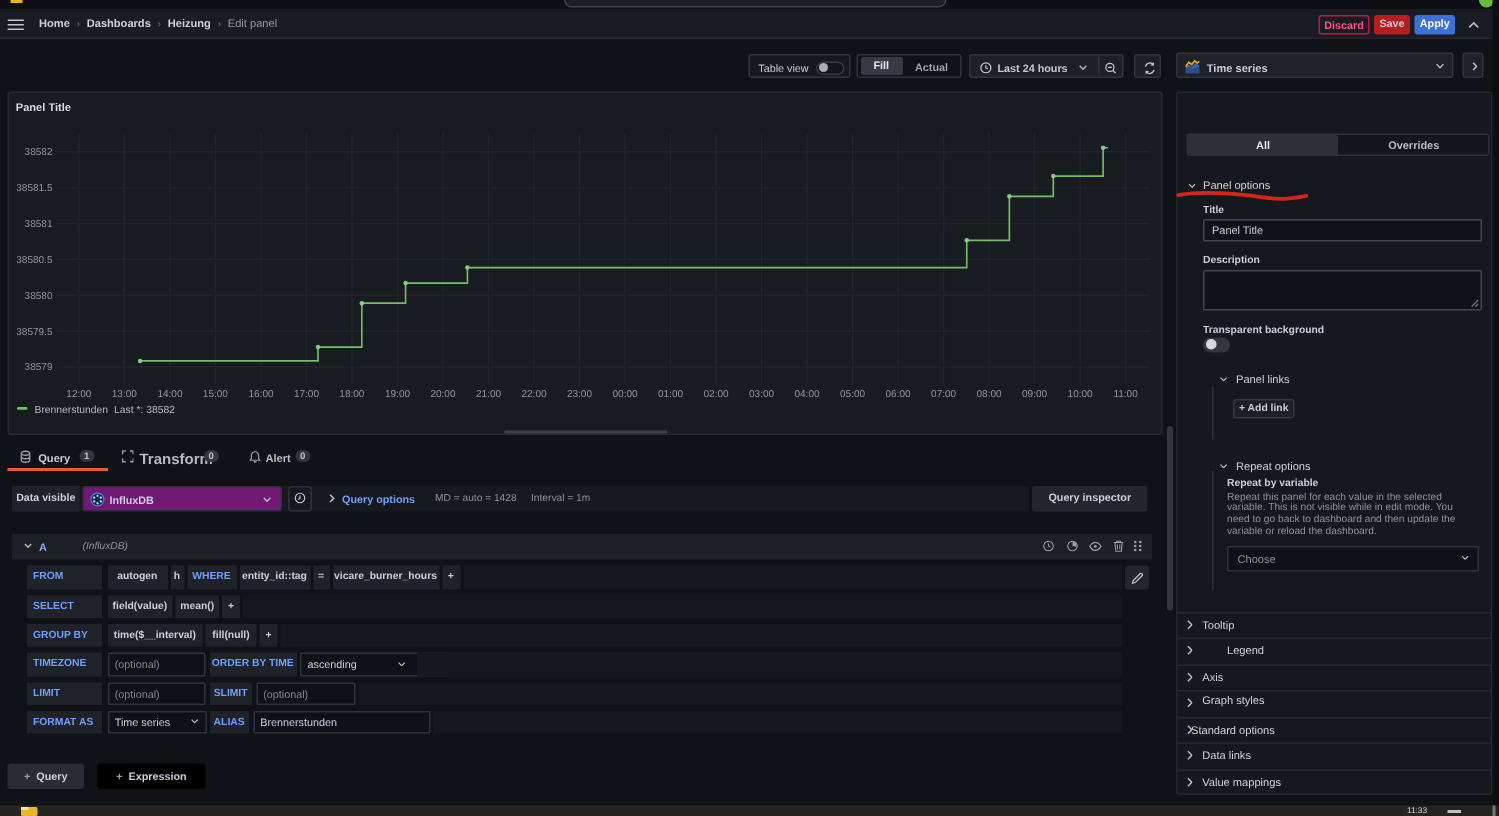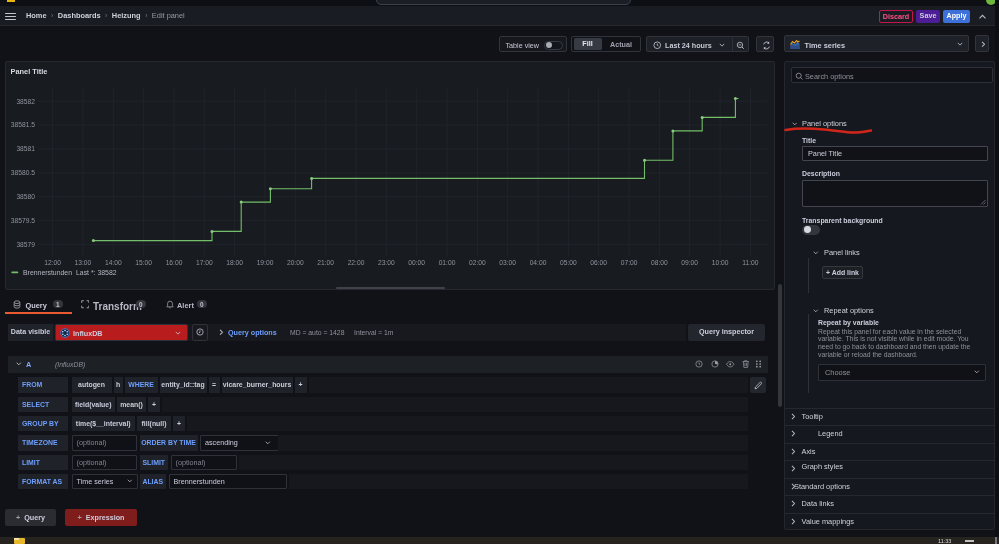--- a/index.html
+++ b/index.html
@@ -47,21 +47,21 @@
     <div id="favicon" class="abs"></div>
     <div id="greendot" class="abs"></div>
   </div>
 
   <div id="nav" class="abs">
     <div class="hbar" style="top:6.8px"></div>
     <div class="hbar" style="top:9.8px"></div>
     <div class="hbar" style="top:12.8px"></div>
     <div class="abs crumb" style="left:26px">Home <span class="crumbsep">›</span> Dashboards <span class="crumbsep">›</span> Heizung <span class="crumbsep">›</span> <span class="crumblast">Edit panel</span></div>
     <div class="navbtn" style="left:879px; width:34px; border:1px solid #c4164c; color:#ff5286; line-height:11px;">Discard</div>
-    <div class="navbtn" style="left:916px; width:24px; background:#4c1d95; color:#ccccdc; line-height:12.5px;">Save</div>
+    <div class="navbtn" style="left:916px; width:24px; background:#b91c1c; color:#ccccdc; line-height:12.5px;">Save</div>
     <div class="navbtn" style="left:943px; width:27px; background:#3d71d9; color:#ffffff; line-height:12.5px;">Apply</div>
     <svg class="abs" style="left:978px; top:8px" width="9" height="6" viewBox="0 0 10 7">
         <path d="M1.5 5 L5 1.5 L8.5 5" stroke="#b9b9c5" stroke-width="1.3" fill="none"></path>
       </svg>
   </div>
 
   <div class="tbtn" style="left:498.5px; top:36px; width:68.5px; height:16px; background:#16181d;">
     <span class="abs" style="left:6px; top:4px; font-weight:400; color:#c9c9d6;">Table view</span>
     <span class="abs" style="left:44.5px; top:3.8px; width:19px; height:8.8px; background:#13151c; border:1px solid #363a42; border-radius:5px;"></span>
     <span class="abs" style="left:46.3px; top:4.9px; width:6.6px; height:6.6px; background:#a9acb5; border-radius:50%;"></span>
@@ -205,21 +205,21 @@
   <div class="abs badge" style="left:135.5px; top:300px;">0</div>
   <svg class="abs" style="left:165.5px; top:299.5px" width="8" height="9" viewBox="0 0 12 13">
       <path d="M6 1.5 A3.6 3.6 0 0 0 2.4 5.1 V8.2 L1.2 10 H10.8 L9.6 8.2 V5.1 A3.6 3.6 0 0 0 6 1.5 Z M4.8 11 A1.3 1.3 0 0 0 7.2 11" stroke="#9d9ea9" stroke-width="1.2" fill="none"></path>
     </svg>
   <div class="abs txt" style="left:177px; top:300.5px; font-size:7.4px; font-weight:600; color:#b9b9c5;">Alert</div>
   <div class="abs badge" style="left:196.5px; top:300px;">0</div>
   <div class="abs" style="left:4.5px; top:311.5px; width:67px; height:2.5px; background:#eb5b33;"></div>
 
   <div class="abs" style="left:8px; top:323.5px; width:678px; height:17px; background:#17191f;"></div>
   <div class="abs txt" style="left:8px; top:323.5px; width:45px; height:17px; background:#1f2228; font-size:7.1px; font-weight:700; line-height:17px; text-align:center;">Data visible</div>
-  <div class="abs" style="left:55px; top:323.5px; width:133px; height:17px; background:#b91c1c; border:1px solid #2f323a; border-radius:2px;">
+  <div class="abs" style="left:55px; top:323.5px; width:133px; height:17px; background:#701a75; border:1px solid #2f323a; border-radius:2px;">
     <svg class="abs" style="left:4px; top:3.5px" width="10" height="10" viewBox="0 0 20 20">
         <circle cx="10" cy="10" r="8.6" fill="#10294d" stroke="#3f8ae8" stroke-width="1.6"></circle>
         <g fill="#cfe6ff">
           <circle cx="10" cy="5" r="1.5"></circle>
           <circle cx="14.4" cy="7.5" r="1.5"></circle>
           <circle cx="14.4" cy="12.5" r="1.5"></circle>
           <circle cx="10" cy="15" r="1.5"></circle>
           <circle cx="5.6" cy="12.5" r="1.5"></circle>
           <circle cx="5.6" cy="7.5" r="1.5"></circle>
         </g>
@@ -318,46 +318,43 @@
   <div class="abs txt" style="left:168.5px; top:473.8px; width:118.5px; height:15.5px; background:#0f1117; border:1px solid #2f323a; border-radius:1px; font-size:7.2px; color:#ccccdc; line-height:13.5px; padding:0 4px;">Brennerstunden</div>
   <div class="abs" style="left:289px; top:473.8px; width:459px; height:15.5px; background:#16181d;"></div>
   </div>
   <div class="abs" style="left:750px; top:377.3px; width:16px; height:16px; background:#24262e; border-radius:2px;">
     <svg class="abs" style="left:4px; top:3.5px" width="8" height="9" viewBox="0 0 12 13">
         <path d="M1.5 11.5 L2.2 8.8 L9 2 A1.4 1.4 0 0 1 11 4 L4.2 10.8 Z" stroke="#c9c9d6" stroke-width="1.2" fill="none"></path>
       </svg>
   </div>
 
   <div class="abs" style="left:5px; top:509px; width:51px; height:17px; border-radius:2px; background:#2a2c32; font-size:7.2px; font-weight:600; line-height:17px; text-align:center;"><span style="color:#9d9ea9;">+</span>&nbsp; Query</div>
-  <div class="abs" style="left:65px; top:509px; width:72px; height:17px; border-radius:2px; background:#7f1d1d; font-size:7.2px; font-weight:600; line-height:17px; text-align:center;"><span style="color:#9d9ea9;">+</span>&nbsp; Expression</div>
+  <div class="abs" style="left:65px; top:509px; width:72px; height:17px; border-radius:2px; background:#000000; font-size:7.2px; font-weight:600; line-height:17px; text-align:center;"><span style="color:#9d9ea9;">+</span>&nbsp; Expression</div>
 
   <div class="abs" style="left:784px; top:34.5px; width:185px; height:17.5px; background:#1e2127; border:1px solid #31343b; border-radius:2px;">
     <svg class="abs" style="left:5px; top:4px" width="10" height="9.5" viewBox="0 0 20 19">
         <path d="M1 10 L5 6 L9 9 L14 4 L19 7 V18 H1 Z" fill="#3a66ae"></path>
         <path d="M1 9 L5 3 L9 6 L13 1 L16 4 L19 2" stroke="#e8a425" stroke-width="2.2" fill="none"></path>
         <path d="M1 12 L6 9 L11 12 L15 9 L19 11 V18 H1 Z" fill="#2c4d85"></path>
       </svg>
     <span class="abs txt" style="left:19.5px; top:5px; font-size:7.4px; font-weight:700;">Time series</span>
     <svg class="abs" style="left:172px; top:6.5px" width="6" height="4" viewBox="0 0 8 5">
         <path d="M1 1 L4 4 L7 1" stroke="#b9b9c5" stroke-width="1.2" fill="none"></path>
       </svg>
   </div>
   <div class="abs" style="left:974.5px; top:34.5px; width:14.5px; height:17.5px; background:#1e2127; border:1px solid #31343b; border-radius:2px;">
     <svg class="abs" style="left:5px; top:5.5px" width="4.5" height="6.5" viewBox="0 0 5 8">
         <path d="M1 1 L4 4 L1 7" stroke="#b9b9c5" stroke-width="1.3" fill="none"></path>
       </svg>
   </div>
 
   <div id="sidebar" class="abs">
-    <div class="sbinput" style="left:5.5px; top:5px; width:202px; height:16px; background:#111217; border-color:#2e3138;">
-      <svg class="abs" style="left:3.5px; top:3.5px" width="8.5" height="8.5" viewBox="0 0 16 16">
-          <circle cx="7" cy="7" r="4.8" stroke="#9d9ea9" stroke-width="1.5" fill="none"></circle>
-          <path d="M10.5 10.5 L14 14" stroke="#9d9ea9" stroke-width="1.5"></path>
-        </svg>
-      <span class="abs txt" style="left:13.5px; top:3.5px; color:#8f909c; font-size:7.3px;">Search options</span>
+    <div class="abs" style="left:5.5px; top:26.5px; width:202px; height:15.5px; border:1px solid #2e3138; border-radius:2px; background:#14161b;">
+      <div class="abs" style="left:0.5px; top:0.5px; width:100px; height:13.5px; background:#2d3037; border-radius:2px; text-align:center; font-size:7.3px; font-weight:700; line-height:13.5px; color:#e3e3ec;">All</div>
+      <div class="abs" style="left:101px; top:0.5px; width:100px; height:13.5px; text-align:center; font-size:7.3px; font-weight:600; line-height:13.5px; color:#b9b9c5;">Overrides</div>
     </div>
     <div id="sbcontent">
     <svg class="abs" style="left:6.5px; top:60px" width="5.5" height="3.5" viewBox="0 0 8 5">
           <path d="M1 1 L4 4 L7 1" stroke="#b9b9c5" stroke-width="1.2" fill="none"></path>
         </svg>
     <div class="abs txt opt" style="left:17px; top:56.5px;">Panel options</div>
     <div class="abs txt sblabel" style="left:17px; top:74.5px;">Title</div>
     <div class="abs txt" style="left:17px; top:83.5px; width:185.5px; height:15.5px; background:#111217; border:1px solid #43464f; border-radius:1px; font-size:7.3px; line-height:14px; padding:0 5px;">Panel Title</div>
     <div class="abs txt sblabel" style="left:17px; top:108px;">Description</div>
     <div class="abs" style="left:17px; top:118px; width:185.5px; height:27px; background:#111217; border:1px solid #43464f; border-radius:1px;">

